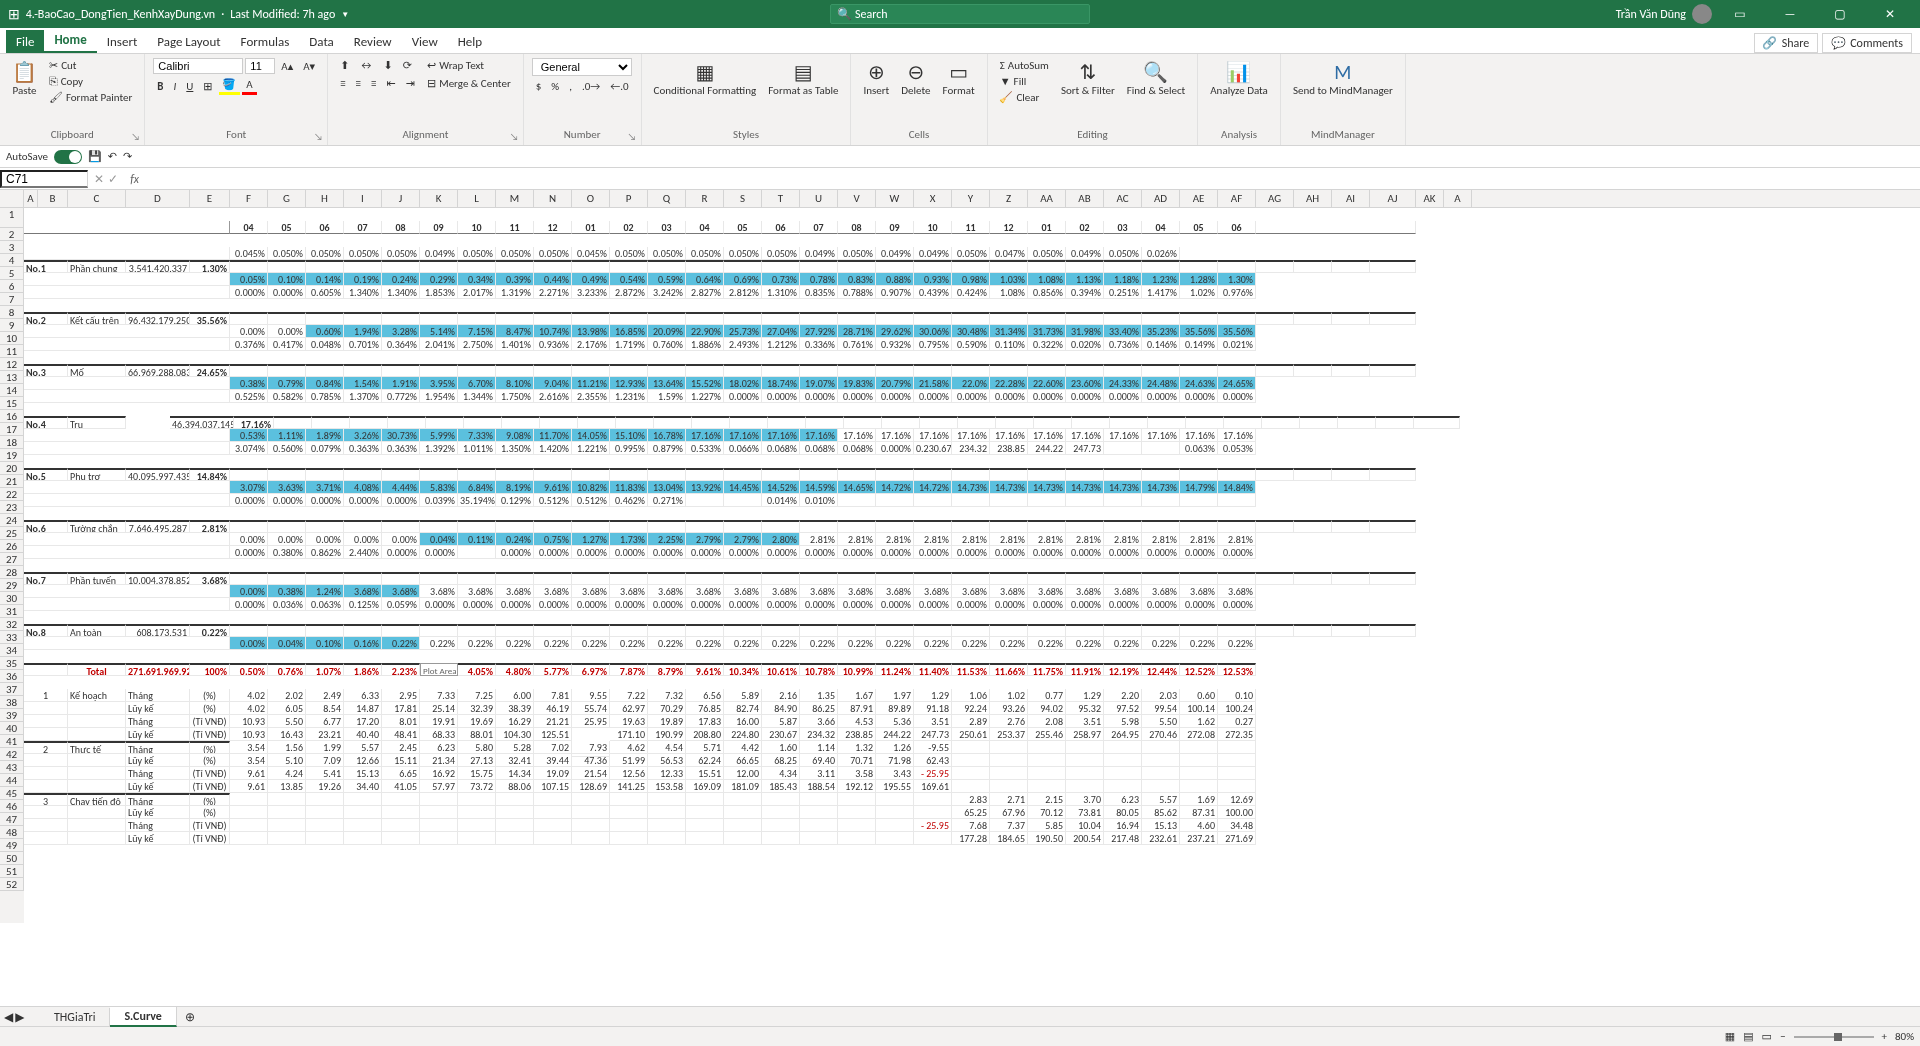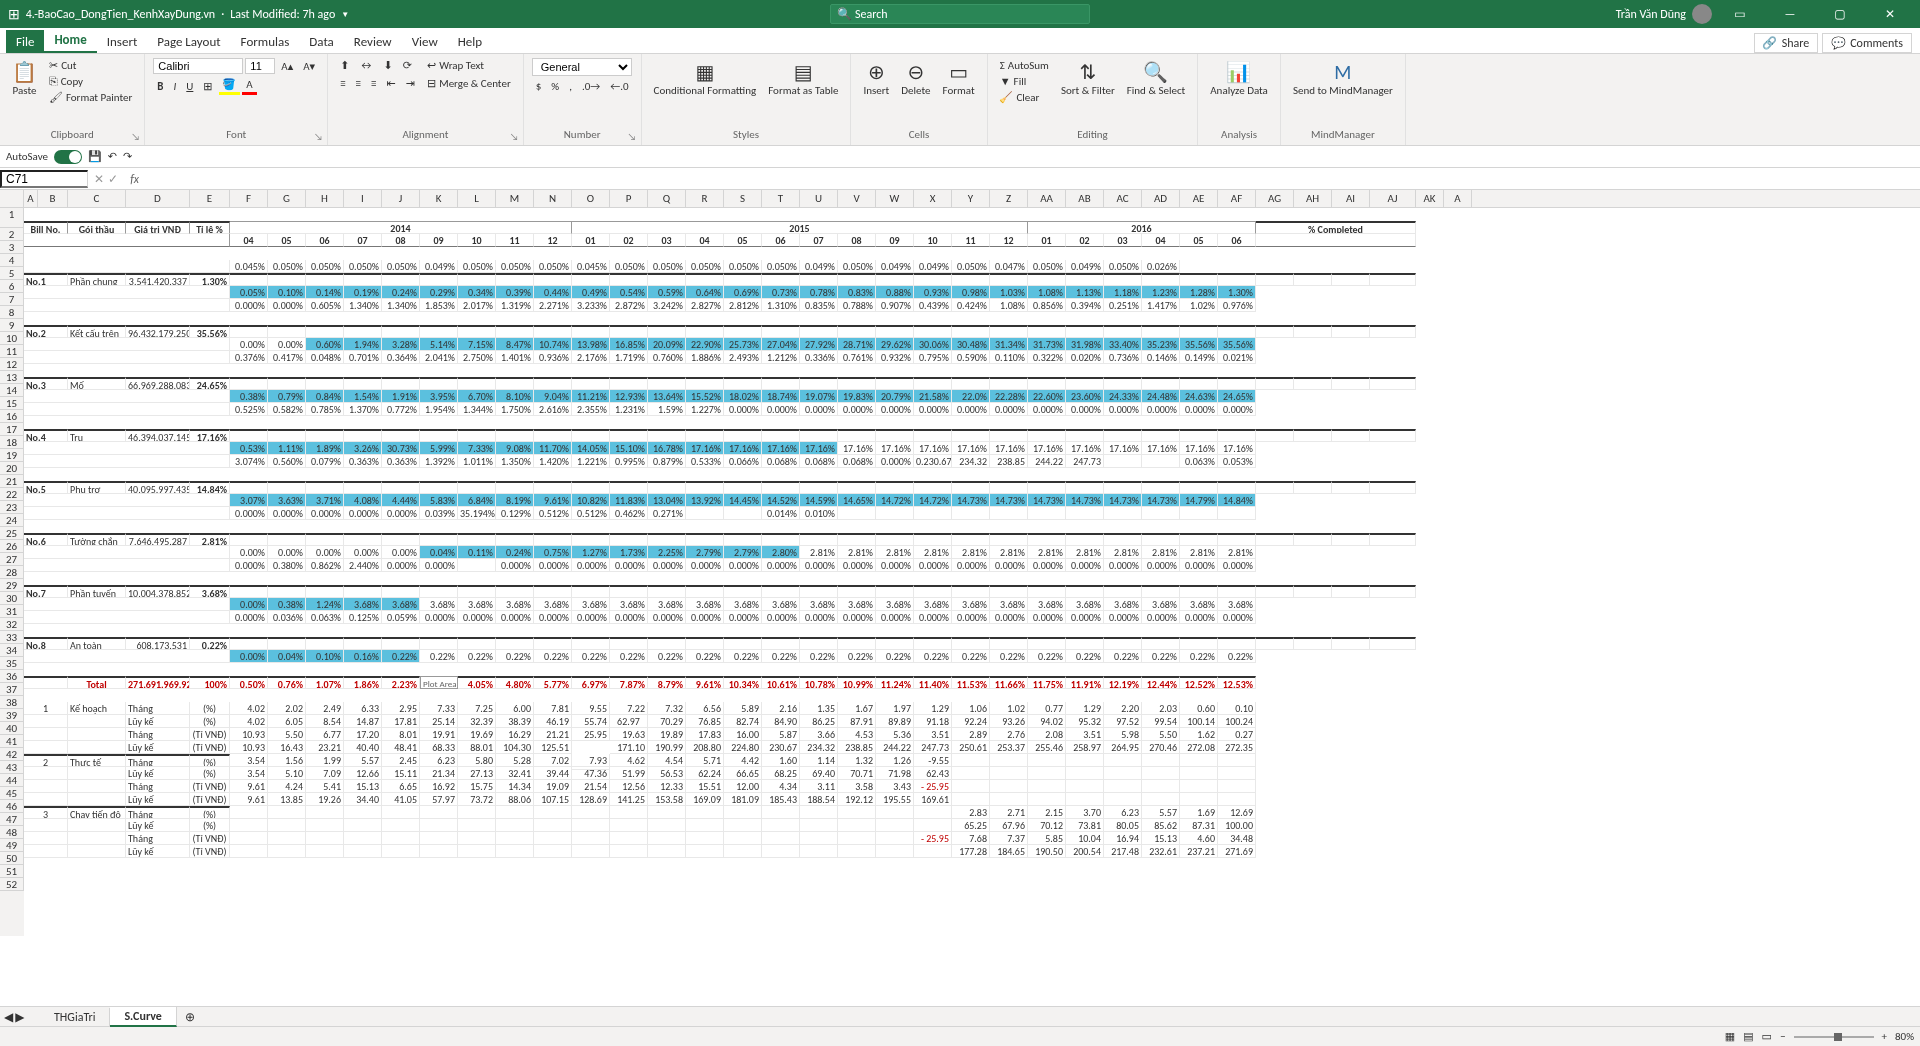--- a/index.html
+++ b/index.html
@@ -429,30 +429,20 @@
         <div class="row-h">47</div>
         <div class="row-h">48</div>
         <div class="row-h">49</div>
         <div class="row-h">50</div>
         <div class="row-h">51</div>
         <div class="row-h">52</div>
       </div>
     <div class="cells" id="cells">
         <div class="data-row"></div>
         <div class="data-row">
-          <div class="cell text-center bold thick-top bord-right" style="width: 44px;">Bill No.</div>
-          <div class="cell text-center bold thick-top bord-right" style="width: 58px;">Gói thầu</div>
-          <div class="cell text-center bold thick-top bord-right" style="width: 64px;">Giá trị VNĐ</div>
-          <div class="cell text-center bold thick-top bord-right" style="width: 40px;">Tỉ lệ %</div>
-          <div class="cell text-center bold merged-header bord-right" style="width: 342px;">2014</div>
-          <div class="cell text-center bold merged-header bord-right" style="width: 456px;">2015</div>
-          <div class="cell text-center bold merged-header bord-right" style="width: 228px;">2016</div>
-          <div class="cell text-center bold thick-top" style="width: 160px;">% Completed</div>
-        </div>
-        <div class="data-row">
           <div class="cell bord-right thick-bot" style="width: 206px;"></div>
           <div class="cell text-center bold thick-bot" style="width: 38px;">04</div>
           <div class="cell text-center bold thick-bot" style="width: 38px;">05</div>
           <div class="cell text-center bold thick-bot" style="width: 38px;">06</div>
           <div class="cell text-center bold thick-bot" style="width: 38px;">07</div>
           <div class="cell text-center bold thick-bot" style="width: 38px;">08</div>
           <div class="cell text-center bold thick-bot" style="width: 38px;">09</div>
           <div class="cell text-center bold thick-bot" style="width: 38px;">10</div>
           <div class="cell text-center bold thick-bot" style="width: 38px;">11</div>
           <div class="cell text-center bold thick-bot" style="width: 38px;">12</div>
@@ -795,21 +785,21 @@
           <div class="cell" style="width: 38px;">0.000%</div>
           <div class="cell" style="width: 38px;">0.000%</div>
           <div class="cell" style="width: 38px;">0.000%</div>
           <div class="cell" style="width: 38px;">0.000%</div>
           <div class="cell" style="width: 38px;">0.000%</div>
         </div>
         <div class="data-row"></div>
         <div class="data-row">
           <div class="cell text-left bold thick-top" style="width: 44px;">No.4</div>
           <div class="cell text-left thick-top" style="width: 58px;">Trụ</div>
-          <div class="cell thick-top" style="width: 64px;">46,394,037,145</div>
+          <div class="cell thick-top" style="width: 64px; margin-left: 44px;">46,394,037,145</div>
           <div class="cell bold thick-top" style="width: 40px;">17.16%</div>
           <div class="cell thick-top" style="width: 38px;"></div>
           <div class="cell thick-top" style="width: 38px;"></div>
           <div class="cell thick-top" style="width: 38px;"></div>
           <div class="cell thick-top" style="width: 38px;"></div>
           <div class="cell thick-top" style="width: 38px;"></div>
           <div class="cell thick-top" style="width: 38px;"></div>
           <div class="cell thick-top" style="width: 38px;"></div>
           <div class="cell thick-top" style="width: 38px;"></div>
           <div class="cell thick-top" style="width: 38px;"></div>
@@ -1334,21 +1324,21 @@
           <div class="cell" style="width: 38px;">4.02</div>
           <div class="cell" style="width: 38px;">6.05</div>
           <div class="cell" style="width: 38px;">8.54</div>
           <div class="cell" style="width: 38px;">14.87</div>
           <div class="cell" style="width: 38px;">17.81</div>
           <div class="cell" style="width: 38px;">25.14</div>
           <div class="cell" style="width: 38px;">32.39</div>
           <div class="cell" style="width: 38px;">38.39</div>
           <div class="cell" style="width: 38px;">46.19</div>
           <div class="cell" style="width: 38px;">55.74</div>
-          <div class="cell" style="width: 38px; text-align: center;">62.97</div>
+          <div class="cell" style="width: 38px;">62.97</div>
           <div class="cell" style="width: 38px;">70.29</div>
           <div class="cell" style="width: 38px;">76.85</div>
           <div class="cell" style="width: 38px;">82.74</div>
           <div class="cell" style="width: 38px;">84.90</div>
           <div class="cell" style="width: 38px;">86.25</div>
           <div class="cell" style="width: 38px;">87.91</div>
           <div class="cell" style="width: 38px;">89.89</div>
           <div class="cell" style="width: 38px;">91.18</div>
           <div class="cell" style="width: 38px;">92.24</div>
           <div class="cell" style="width: 38px;">93.26</div>

